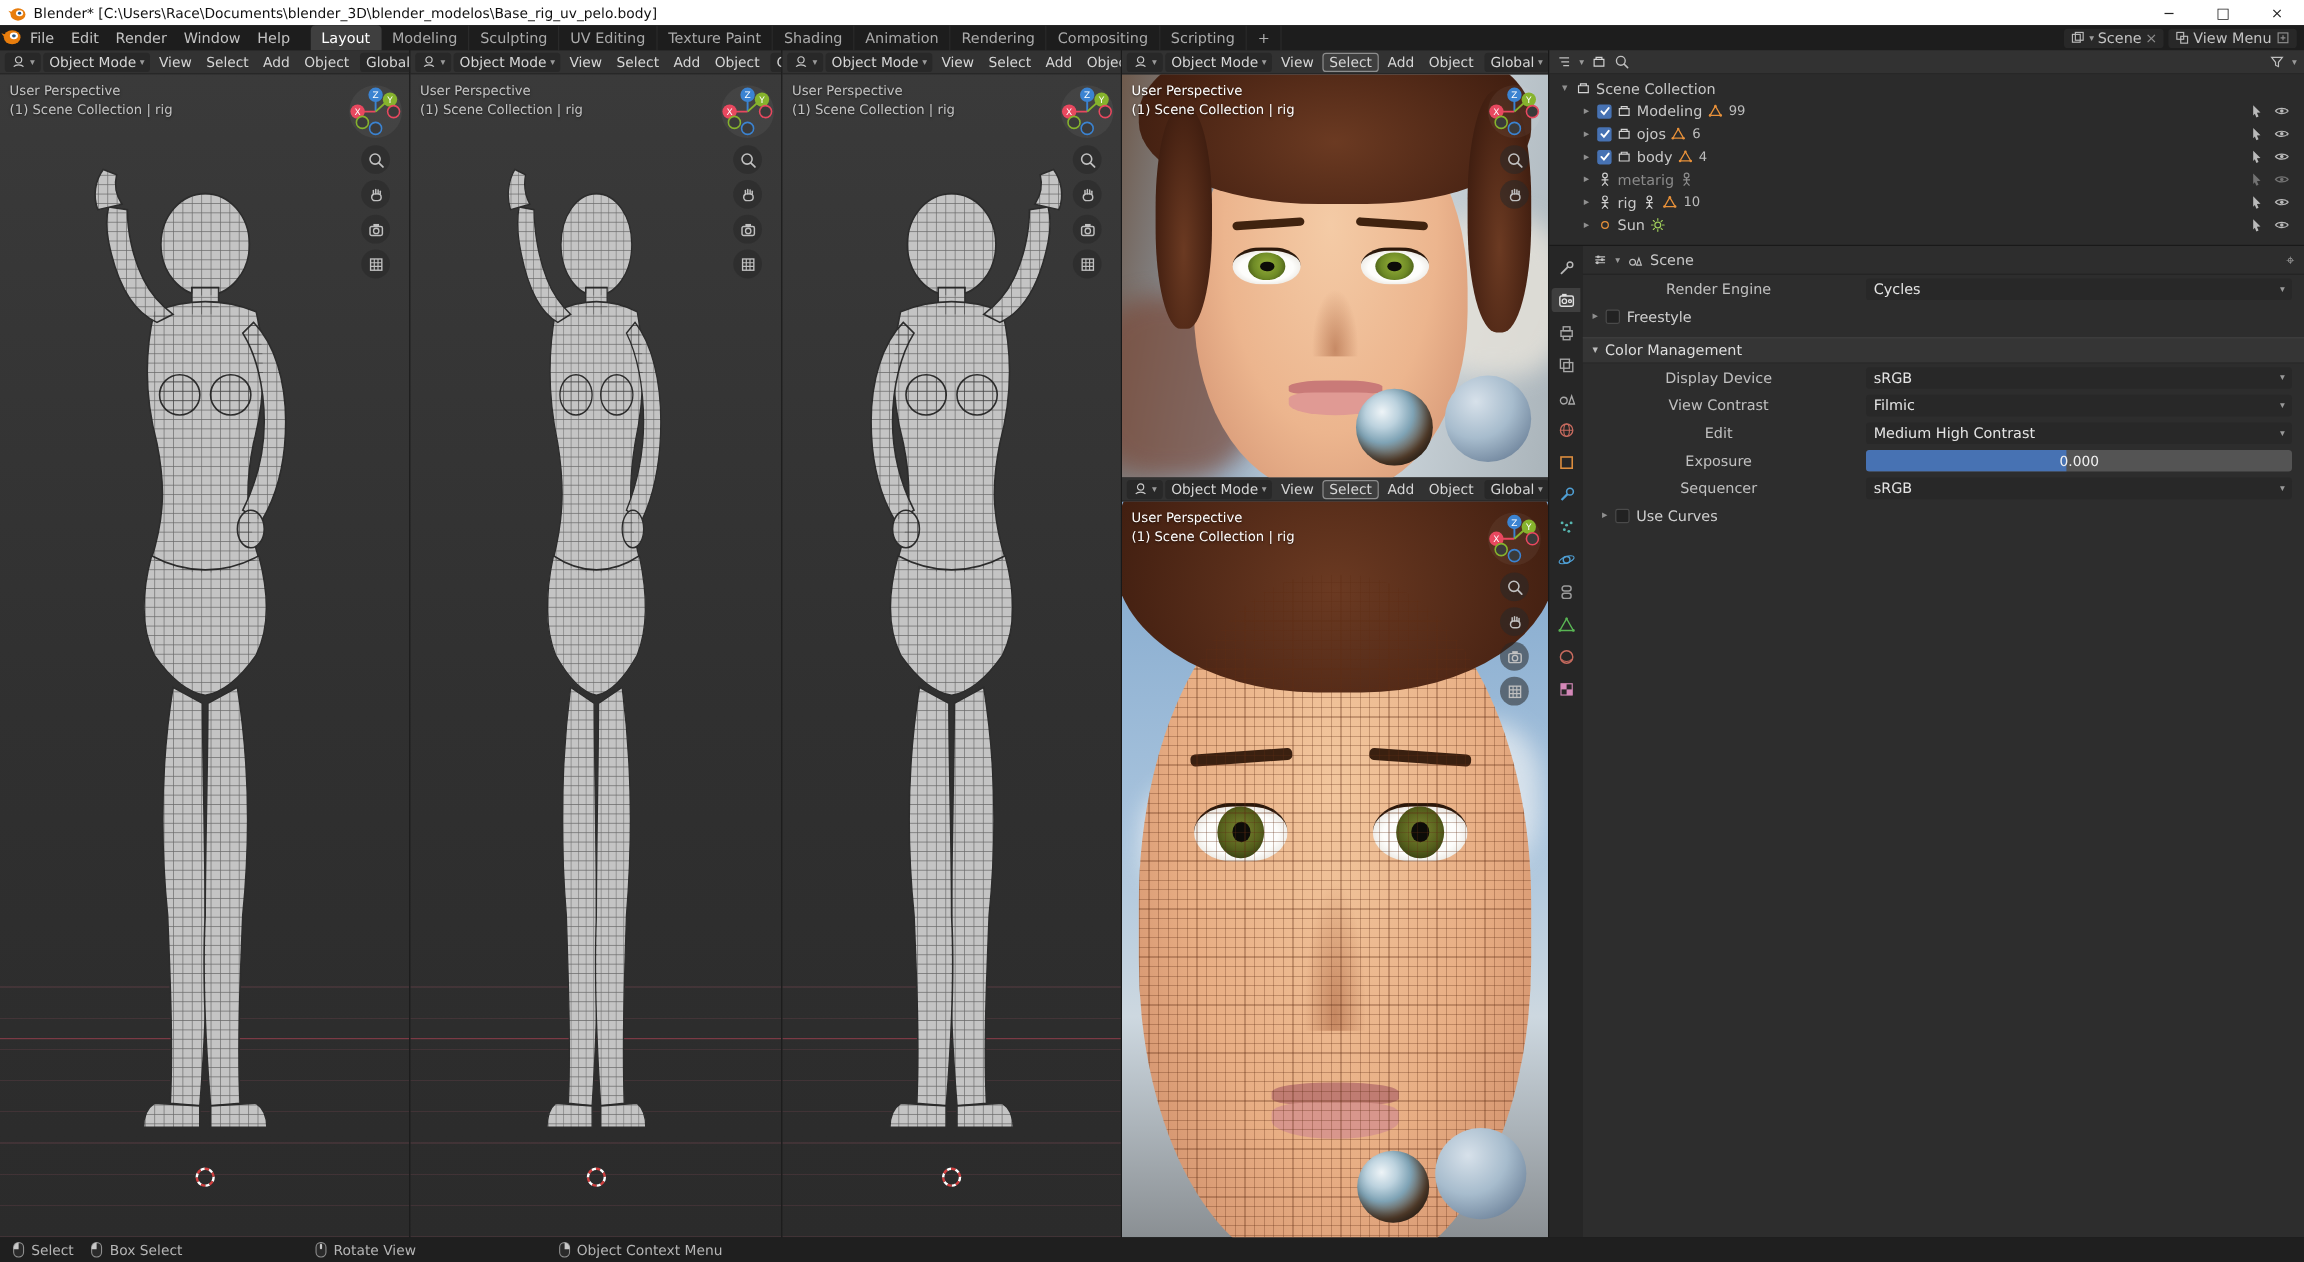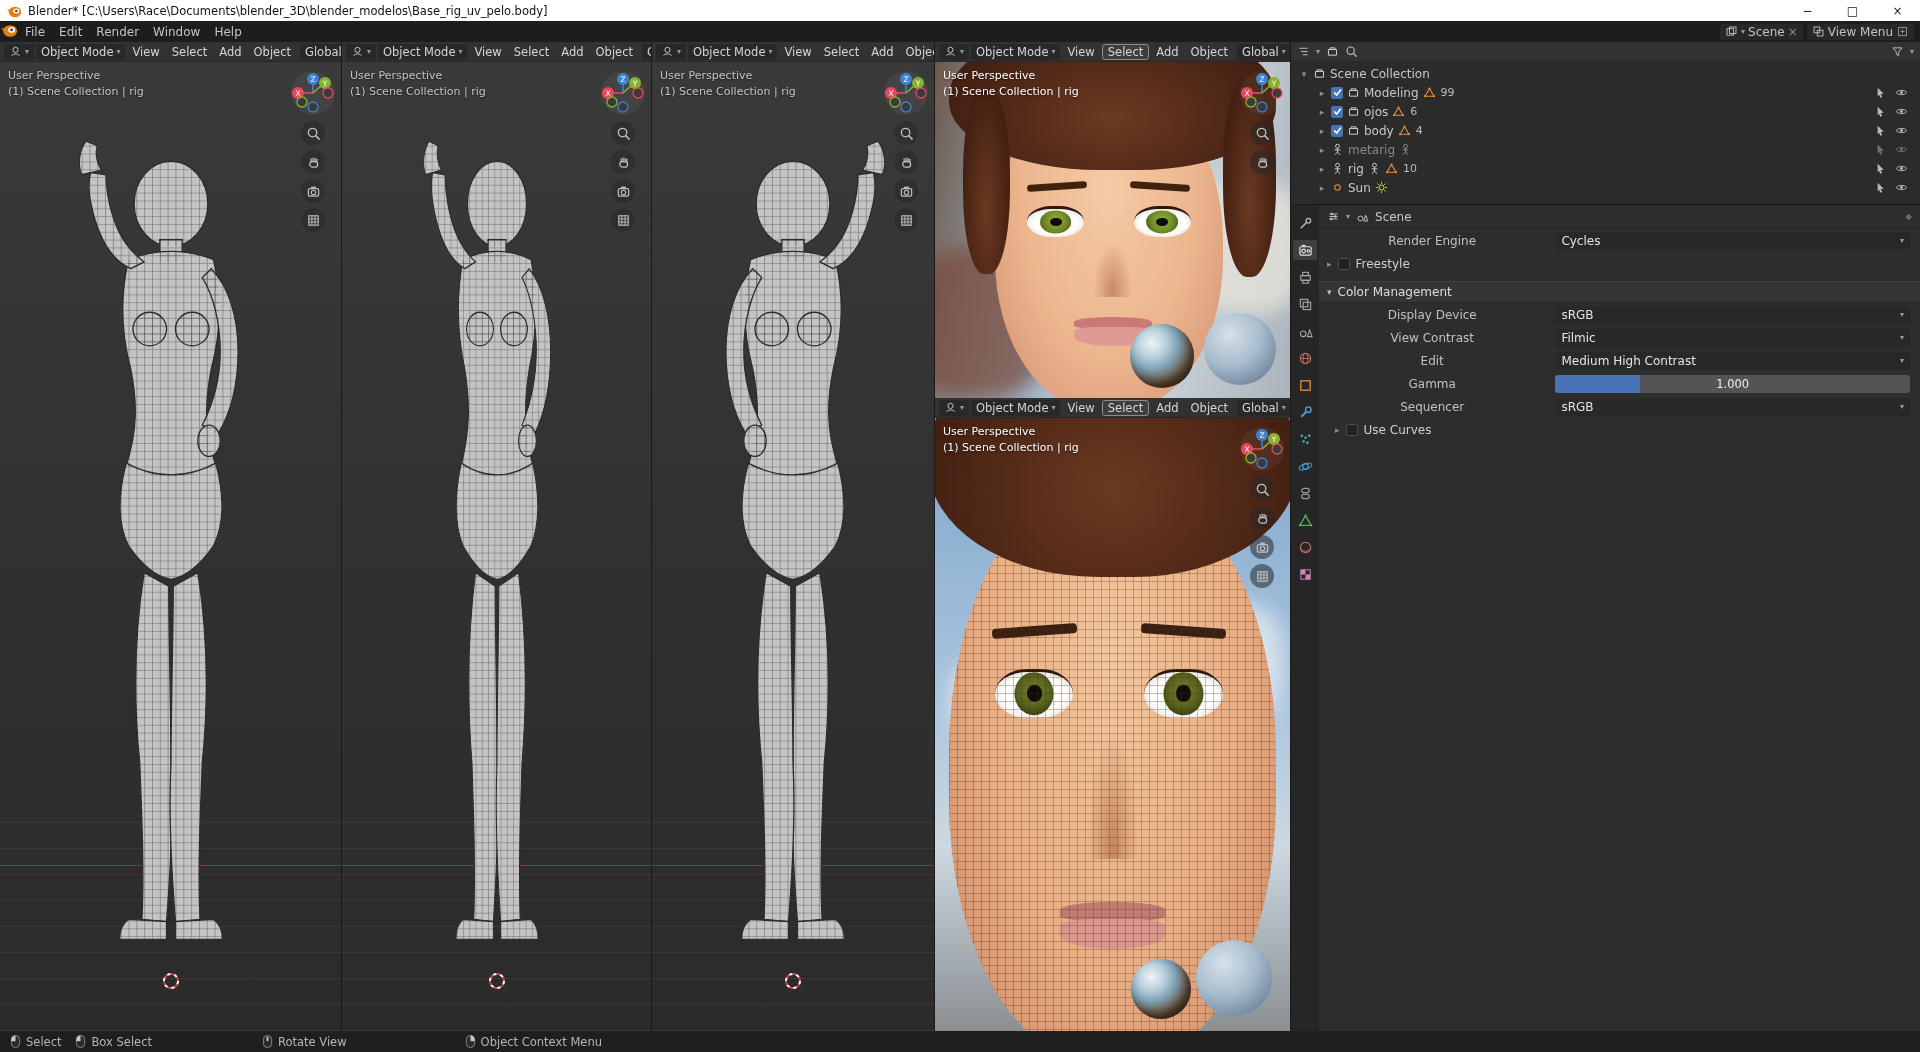--- a/index.html
+++ b/index.html
@@ -279,20 +279,33 @@
           <ellipse cx="10.3" cy="7" rx="3" ry="2.5" fill="#fff"></ellipse>
           <ellipse cx="10.3" cy="7" rx="1.4" ry="1.2" fill="#265787"></ellipse>
           <path d="M1 5 L7 7 L4 9 Z" fill="#e87d0d"></path>
         </svg>
     </span>
     <div class="menu-item">File</div>
     <div class="menu-item">Edit</div>
     <div class="menu-item">Render</div>
     <div class="menu-item">Window</div>
     <div class="menu-item">Help</div>
+    <div class="ws-tabs">
+      <div class="ws-tab active">Layout</div>
+      <div class="ws-tab">Modeling</div>
+      <div class="ws-tab">Sculpting</div>
+      <div class="ws-tab">UV Editing</div>
+      <div class="ws-tab">Texture Paint</div>
+      <div class="ws-tab">Shading</div>
+      <div class="ws-tab">Animation</div>
+      <div class="ws-tab">Rendering</div>
+      <div class="ws-tab">Compositing</div>
+      <div class="ws-tab">Scripting</div>
+      <div class="ws-tab">+</div>
+    </div>
     <div class="topbar-right">
       <div class="tb-widget">
         <span class="hdr-ico"><svg viewBox="0 0 16 16">
               <rect x="2.5" y="4.5" width="8" height="8" fill="none" stroke="#b9b9b9" stroke-width="1.2"></rect>
               <rect x="5.5" y="2.5" width="8" height="8" fill="none" stroke="#b9b9b9" stroke-width="1.2"></rect>
             </svg></span>
         <span class="car">▾</span>
         <span>Scene</span>
         <span style="color:#8f8f8f">×</span>
       </div>
@@ -1001,25 +1014,25 @@
           <div class="prow">
             <span class="plabel">Edit</span>
             <span class="pctrl">
                 <span class="dropdown">
                   <span class="dd-label">Medium High Contrast</span>
                   <span class="car">▾</span>
                 </span>
               </span>
           </div>
           <div class="prow">
-            <span class="plabel">Gamma</span>
+            <span class="plabel">Exposure</span>
             <span class="pctrl">
                 <span class="slider">
-                  <span class="fill" style="width:24%"></span>
-                  <span class="sval">1.000</span>
+                  <span class="fill" style="width:47%"></span>
+                  <span class="sval">0.000</span>
                 </span>
               </span>
           </div>
           <div class="prow">
             <span class="plabel">Sequencer</span>
             <span class="pctrl">
                 <span class="dropdown">
                   <span class="dd-label">sRGB</span>
                   <span class="car">▾</span>
                 </span>

